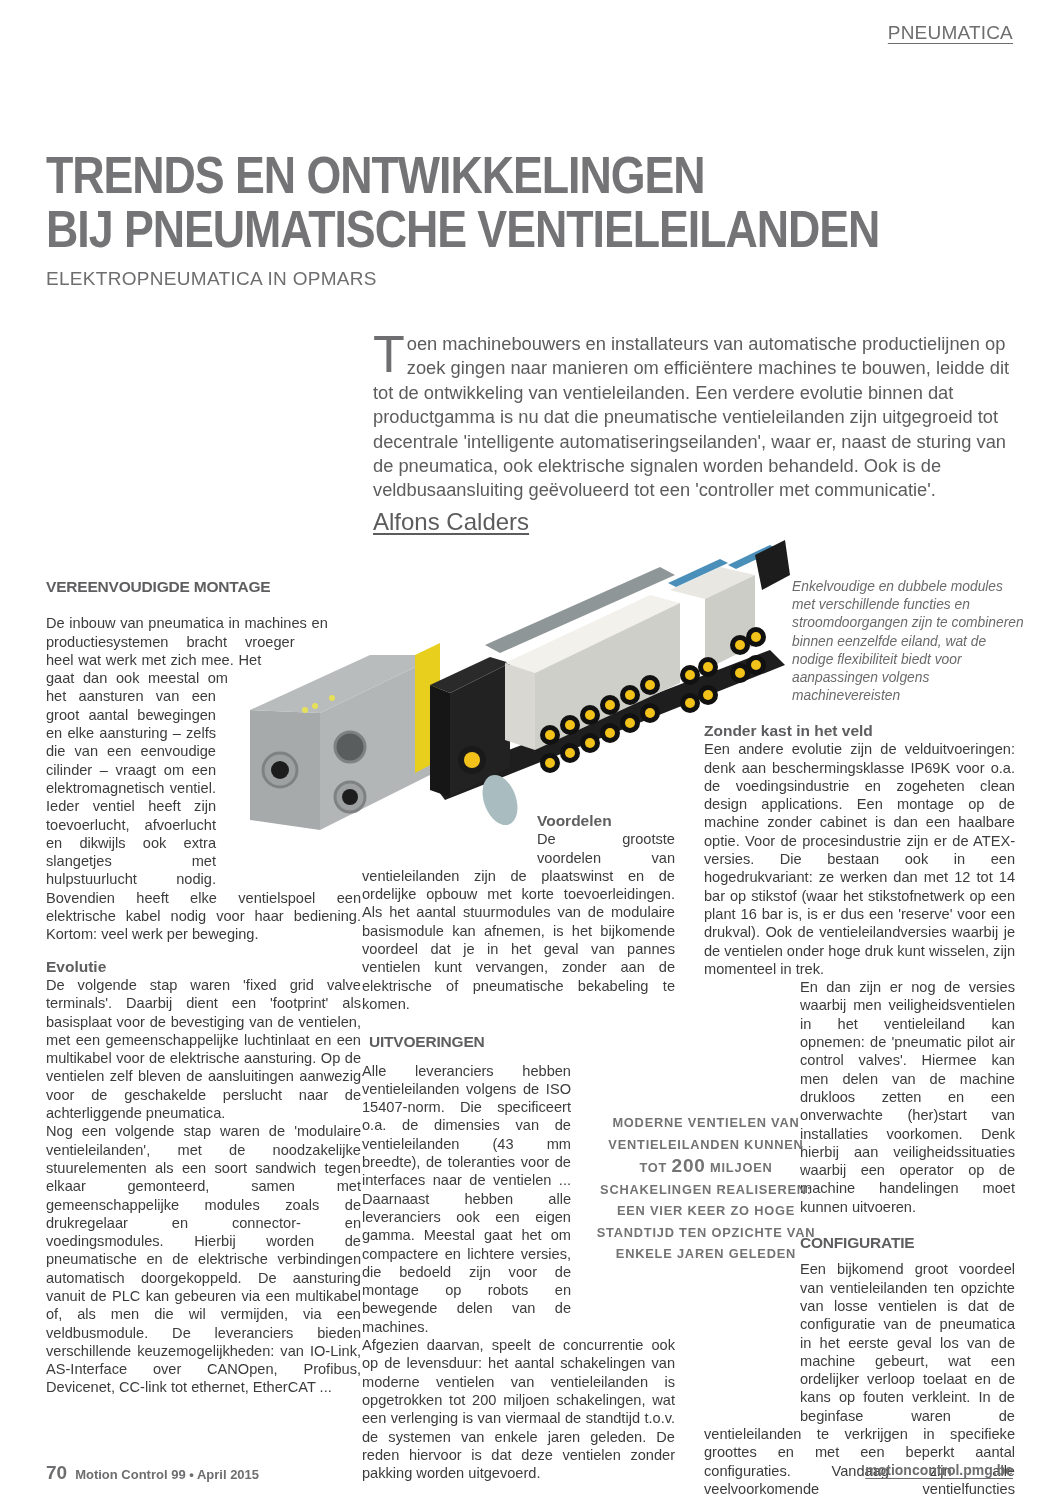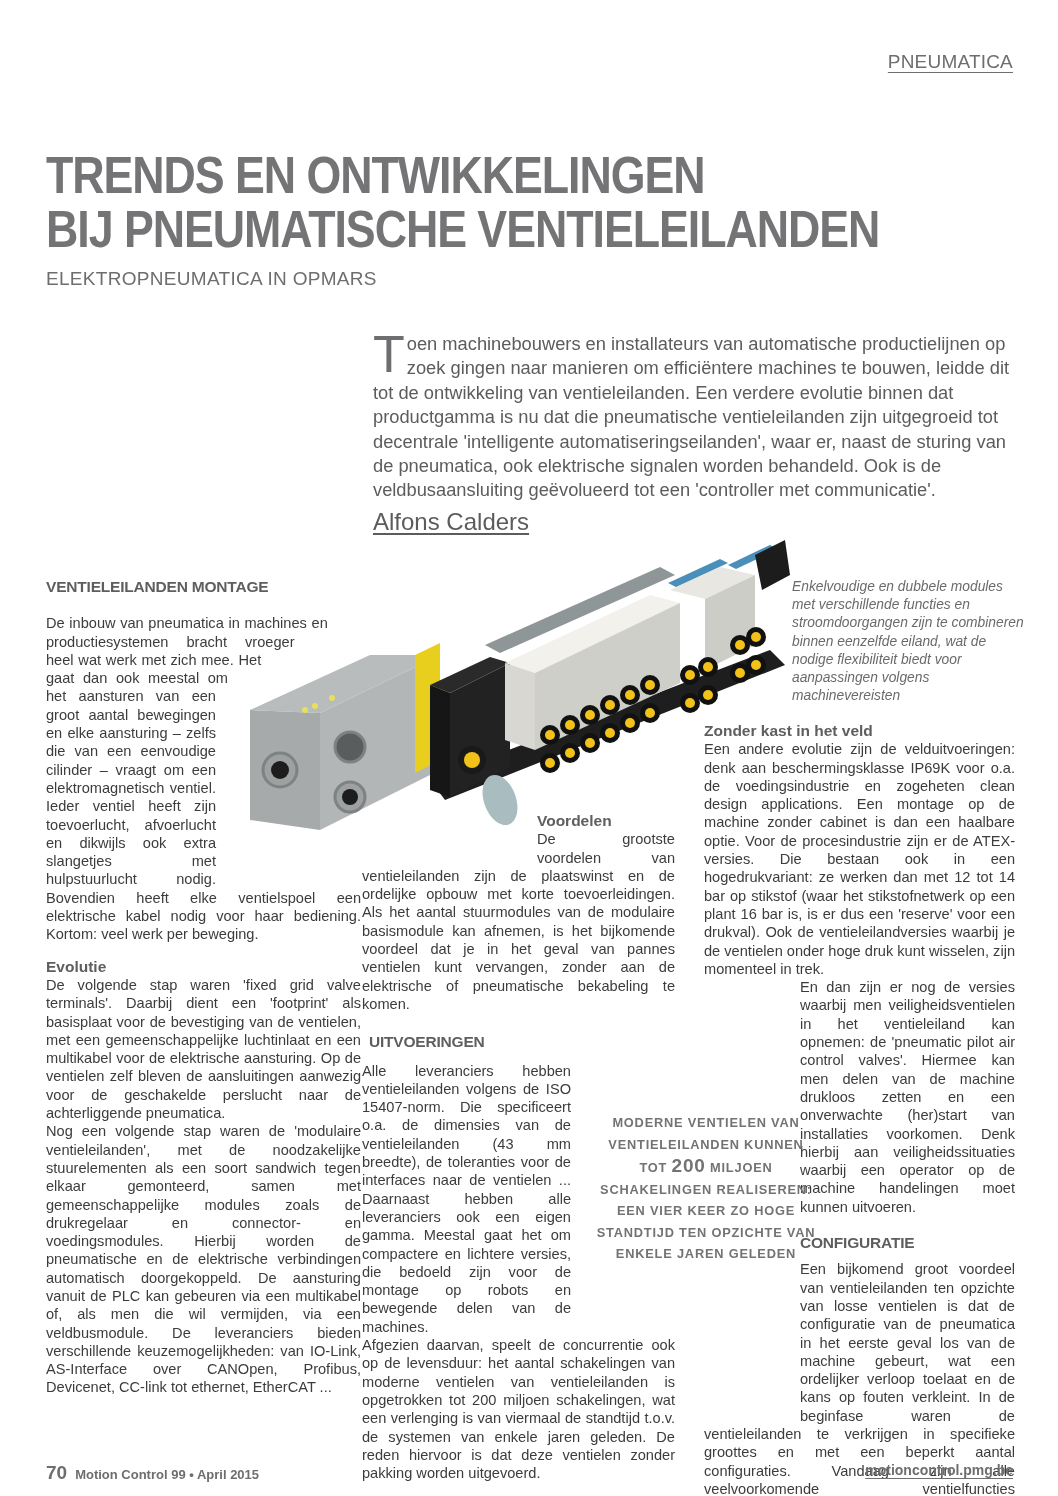--- a/index.html
+++ b/index.html
@@ -1,20 +1,20 @@
 <!DOCTYPE html>
 <html><head>
 <meta charset="utf-8">
 <style>
   html, body { margin: 0; padding: 0; background: #ffffff; }
   body { width: 1058px; height: 1496px; position: relative; overflow: hidden;
          font-family: "Liberation Sans", sans-serif; color: #4a4a4a; }
   .abs { position: absolute; }
   .section-tag { right: 45px; top: 22px; font-size: 19px; color: #6e6e70; text-decoration: underline;
-                 text-underline-offset: 4px; letter-spacing: 0.2px; font-family: "Liberation Sans Narrow", "Liberation Sans", sans-serif; margin-top: 29px; }
+                 text-underline-offset: 4px; letter-spacing: 0.2px; font-family: "Liberation Sans Narrow", "Liberation Sans", sans-serif; }
   .title { left: 46px; top: 148px; font-size: 52px; line-height: 54px; font-weight: bold; color: #747476;
            letter-spacing: -1.2px; transform: scaleX(0.86); transform-origin: left top; white-space: nowrap; }
   .subtitle { left: 46px; top: 268px; font-size: 19px; color: #6e6e70; letter-spacing: 0.3px; }
   .intro { left: 373px; top: 332px; width: 640px; font-size: 18.3px; line-height: 24.4px; color: #5c5c5e; }
   .intro .dropcap { float: left; font-size: 52px; line-height: 40px; color: #6e6e70; margin: 2px 2px 0 0; font-weight: normal; }
   .author { left: 373px; top: 508px; font-size: 24px; color: #5c5c5e; text-decoration: underline; text-underline-offset: 3px; }
   .col { font-size: 14.6px; line-height: 18.3px; color: #3c3c3c; text-align: justify; }
   .col p { margin: 0; }
   .h-caps { font-size: 15.5px; font-weight: bold; color: #5e5e60; letter-spacing: -0.2px; }
   .h-sub { font-size: 15.5px; font-weight: bold; color: #5e5e60; }
@@ -127,21 +127,21 @@
     <circle cx="490" cy="138" r="10" fill="#111"></circle>
       <circle cx="490" cy="138" r="5" fill="#f2c21a"></circle>
     <circle cx="506" cy="130" r="10" fill="#111"></circle>
       <circle cx="506" cy="130" r="5" fill="#f2c21a"></circle>
   </g>
 </svg>
 
 <div class="abs caption">Enkelvoudige en dubbele modules met verschillende functies en stroomdoorgangen zijn te combineren binnen eenzelfde eiland, wat de nodige flexibiliteit biedt voor aanpassingen volgens machinevereisten</div>
 
 <div class="abs col" style="left:46px; top:578px; width:315px;">
-  <div class="h-caps" style="margin-bottom:18px;">VENTIELEILANDEN MONTAGE</div>
+  <div class="h-caps" style="margin-bottom:18px;">VEREENVOUDIGDE MONTAGE</div>
   <div style="float:right; width:145px; height:230px; shape-outside: polygon(100% 0, 0 30%, 0 100%, 100% 100%); margin-top:36px;"></div>
   <p>De inbouw van pneumatica in machines en productiesystemen bracht vroeger heel wat werk met zich mee. Het gaat dan ook meestal om het aansturen van een groot aantal bewegingen en elke aansturing – zelfs die van een eenvoudige cilinder – vraagt om een elektromagnetisch ventiel. Ieder ventiel heeft zijn toevoerlucht, afvoerlucht en dikwijls ook extra slangetjes met hulpstuurlucht nodig. Bovendien heeft elke ventielspoel een elektrische kabel nodig voor haar bediening. Kortom: veel werk per beweging.</p>
   <div class="h-sub" style="margin-top:14px;">Evolutie</div>
   <p>De volgende stap waren 'fixed grid valve terminals'. Daarbij dient een 'footprint' als basisplaat voor de bevestiging van de ventielen, met een gemeenschappelijke luchtinlaat en een multikabel voor de elektrische aansturing. Op de ventielen zelf bleven de aansluitingen aanwezig voor de geschakelde perslucht naar de achterliggende pneumatica.</p>
   <p>Nog een volgende stap waren de 'modulaire ventieleilanden', met de noodzakelijke stuurelementen als een soort sandwich tegen elkaar gemonteerd, samen met gemeenschappelijke modules zoals de drukregelaar en connector- en voedingsmodules. Hierbij worden de pneumatische en de elektrische verbindingen automatisch doorgekoppeld. De aansturing vanuit de PLC kan gebeuren via een multikabel of, als men die wil vermijden, via een veldbusmodule. De leveranciers bieden verschillende keuzemogelijkheden: van IO-Link, AS-Interface over CANOpen, Profibus, Devicenet, CC-link tot ethernet, EtherCAT ...</p>
 </div>
 
 <div class="abs col" style="left:362px; top:812px; width:313px;">
   <div style="float:left; width:175px; height:42px;"></div>
   <div class="h-sub">Voordelen</div>

